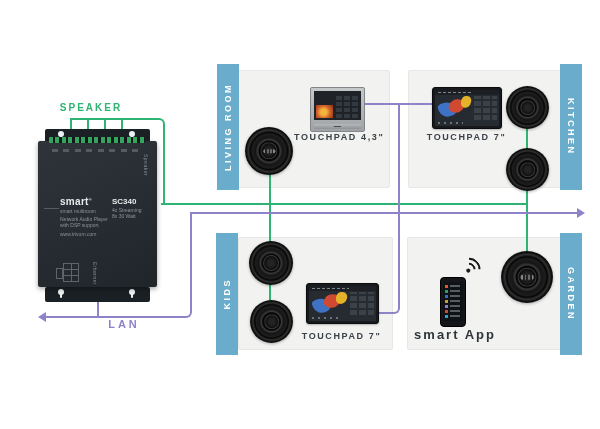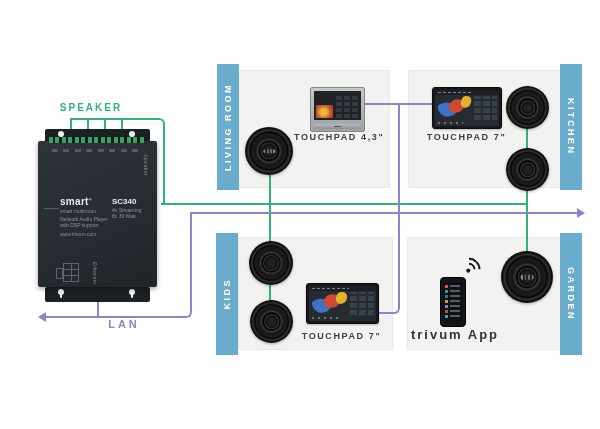--- a/index.html
+++ b/index.html
@@ -236,15 +236,15 @@
     <i class="w1"></i>
       <i class="w2"></i>
       <span class="dot"></span>
   </div>
   <div id="phone">
     <div class="scr">
       <div class="icons"></div>
       <div class="rows"></div>
     </div>
   </div>
-  <div id="app-label">trivum App</div>
+  <div id="app-label">smart App</div>
 
 </div>
 
 </body></html>

